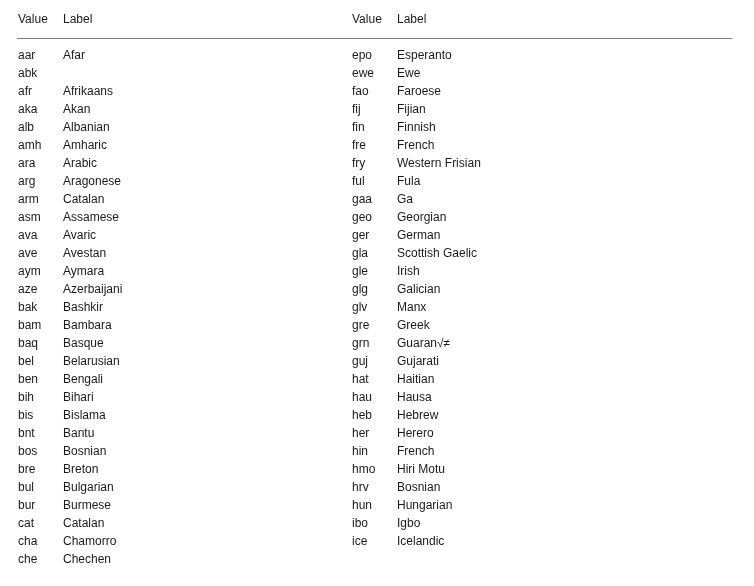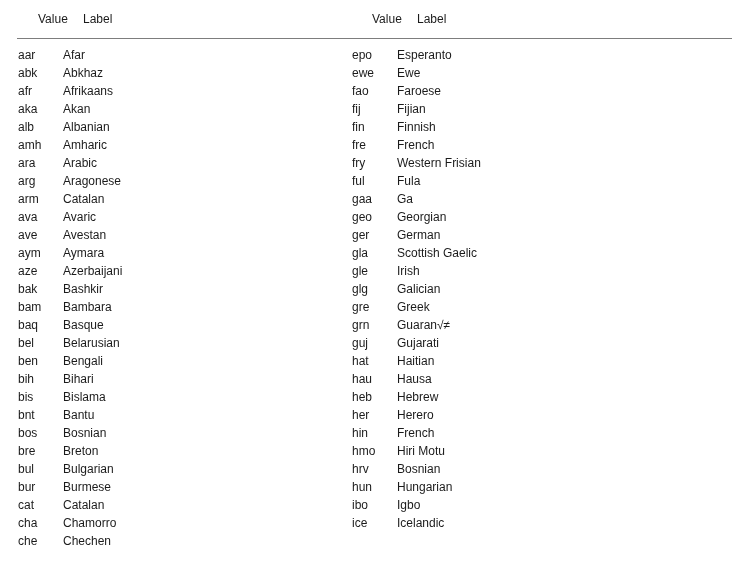--- a/index.html
+++ b/index.html
@@ -31,21 +31,20 @@
   .col.left  { left: 18px;  width: 330px; }
   .col.right { left: 352px; width: 384px; }
   .row {
     display: flex;
     align-items: center;
     height: 18px;
     white-space: nowrap;
   }
   .row.hdr {
     margin-bottom: 18px; 
-    margin-left: 20px;
   }
   .val {
     flex: 0 0 45px;
     width: 45px;
   }
   .lab {
     flex: 1;
   }
 </style>
 </head>
@@ -58,21 +57,20 @@
     <span class="val">Value</span>
     <span class="lab">Label</span>
   </div>
   <div class="rows">
       <div class="row">
         <span class="val">aar</span>
         <span class="lab">Afar</span>
       </div>
       <div class="row">
         <span class="val">abk</span>
-        <span class="lab">Abkhaz</span>
       </div>
       <div class="row">
         <span class="val">afr</span>
         <span class="lab">Afrikaans</span>
       </div>
       <div class="row">
         <span class="val">aka</span>
         <span class="lab">Akan</span>
       </div>
       <div class="row">
@@ -87,20 +85,24 @@
         <span class="val">ara</span>
         <span class="lab">Arabic</span>
       </div>
       <div class="row">
         <span class="val">arg</span>
         <span class="lab">Aragonese</span>
       </div>
       <div class="row">
         <span class="val">arm</span>
         <span class="lab">Catalan</span>
+      </div>
+      <div class="row">
+        <span class="val">asm</span>
+        <span class="lab">Assamese</span>
       </div>
       <div class="row">
         <span class="val">ava</span>
         <span class="lab">Avaric</span>
       </div>
       <div class="row">
         <span class="val">ave</span>
         <span class="lab">Avestan</span>
       </div>
       <div class="row">
@@ -230,20 +232,24 @@
       </div>
       <div class="row">
         <span class="val">gle</span>
         <span class="lab">Irish</span>
       </div>
       <div class="row">
         <span class="val">glg</span>
         <span class="lab">Galician</span>
       </div>
       <div class="row">
+        <span class="val">glv</span>
+        <span class="lab">Manx</span>
+      </div>
+      <div class="row">
         <span class="val">gre</span>
         <span class="lab">Greek</span>
       </div>
       <div class="row">
         <span class="val">grn</span>
         <span class="lab">Guaran√≠</span>
       </div>
       <div class="row">
         <span class="val">guj</span>
         <span class="lab">Gujarati</span>

